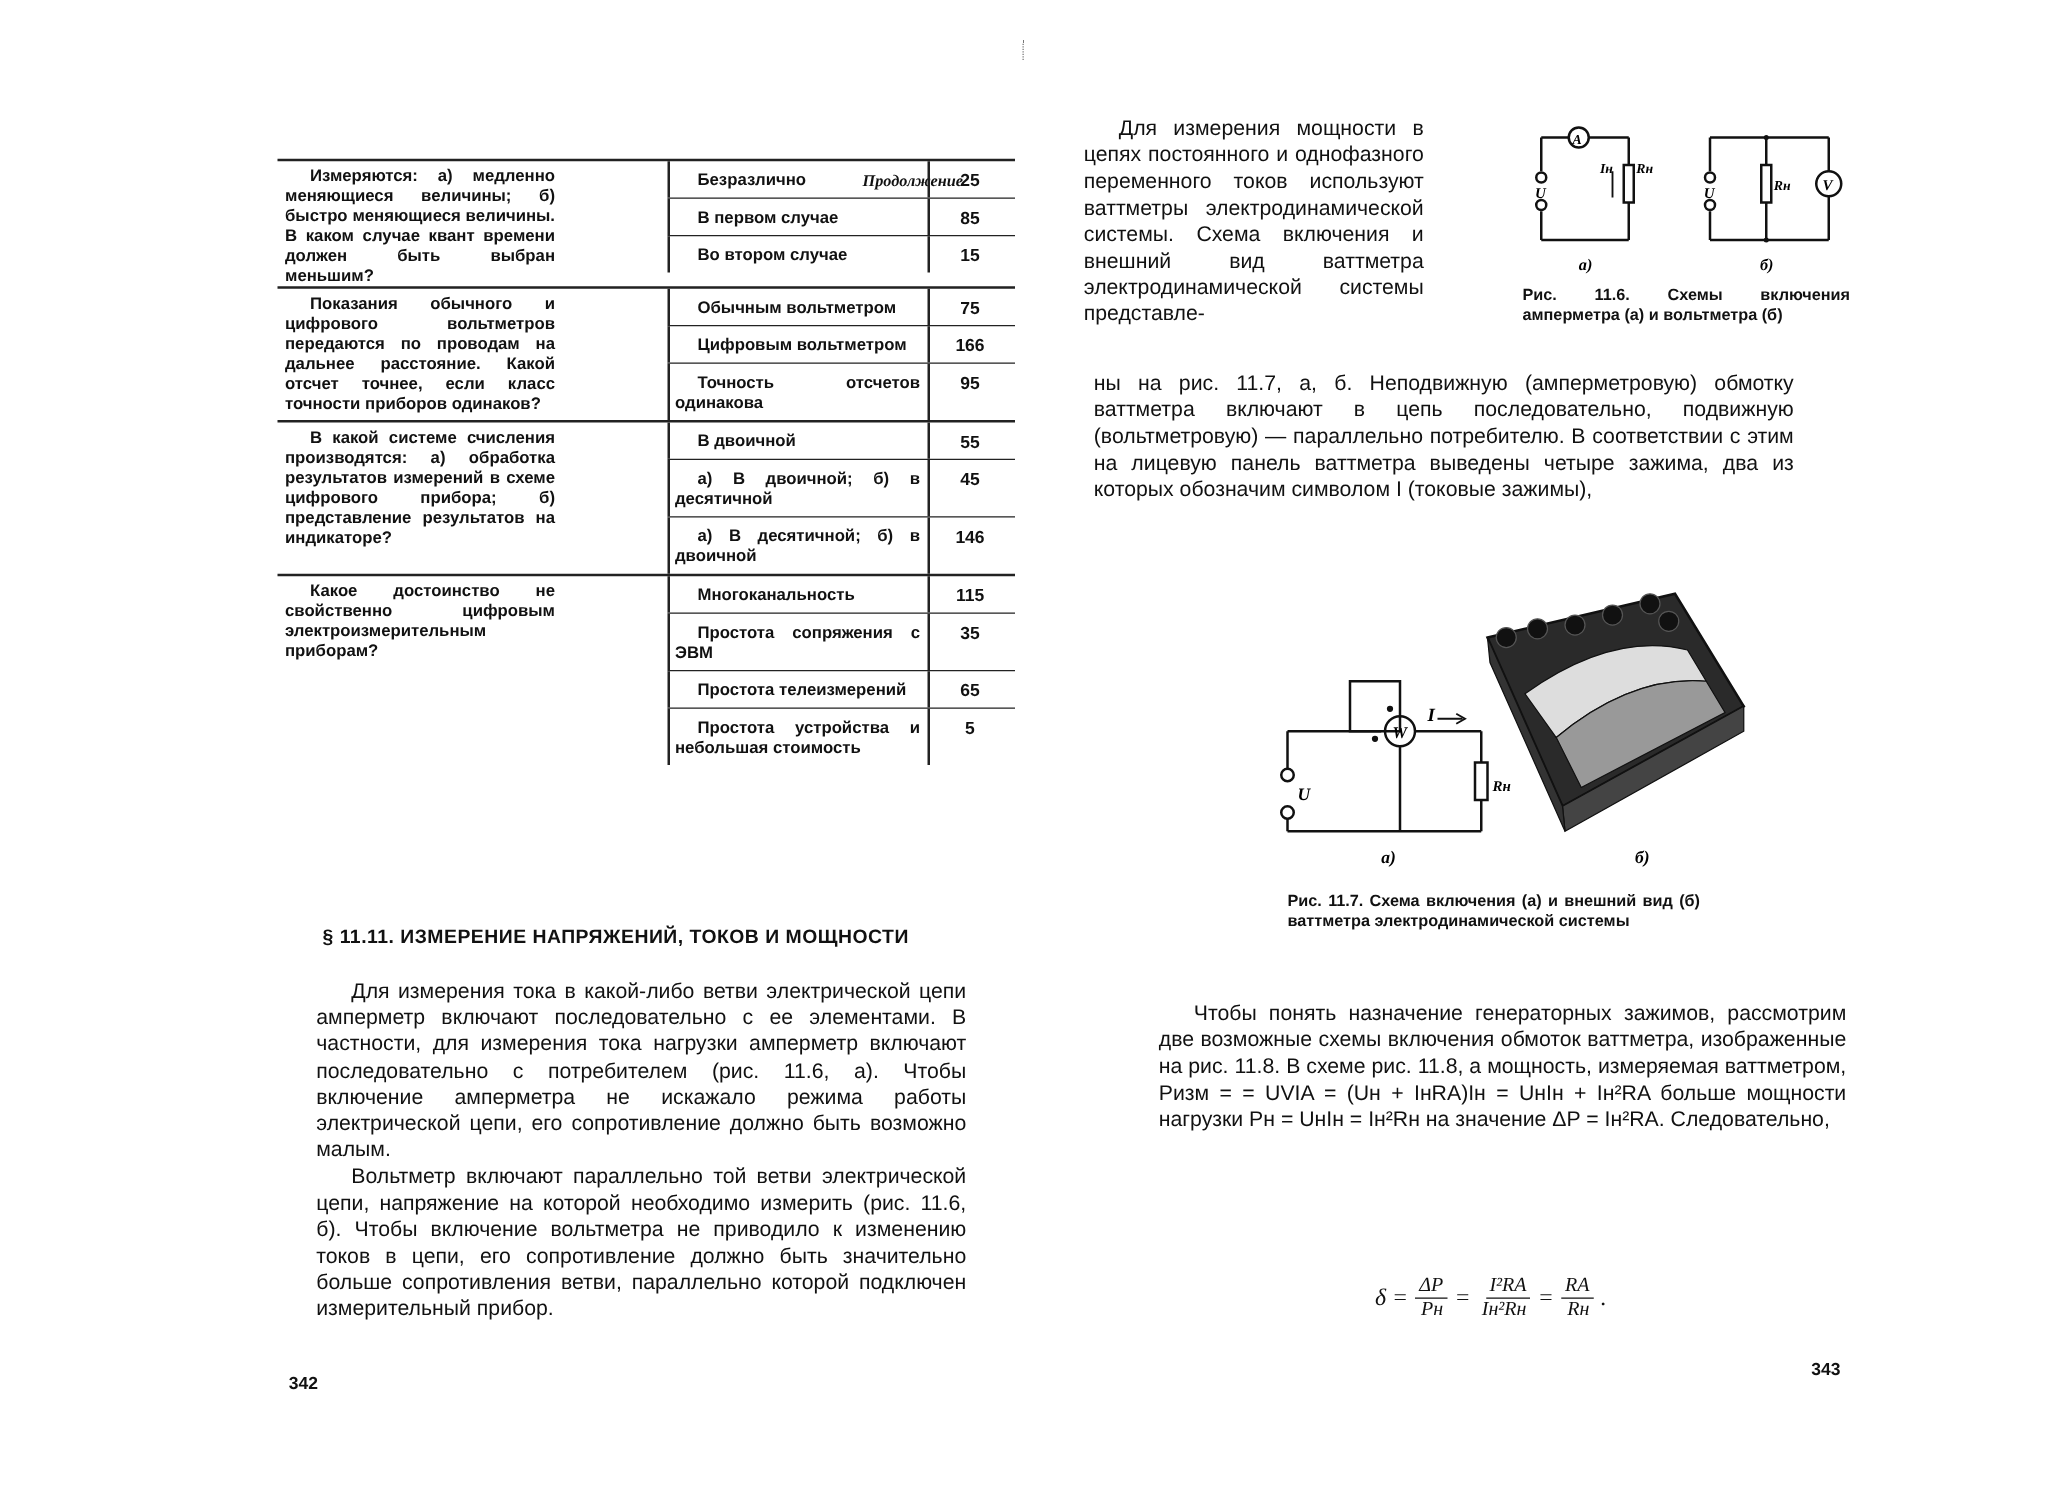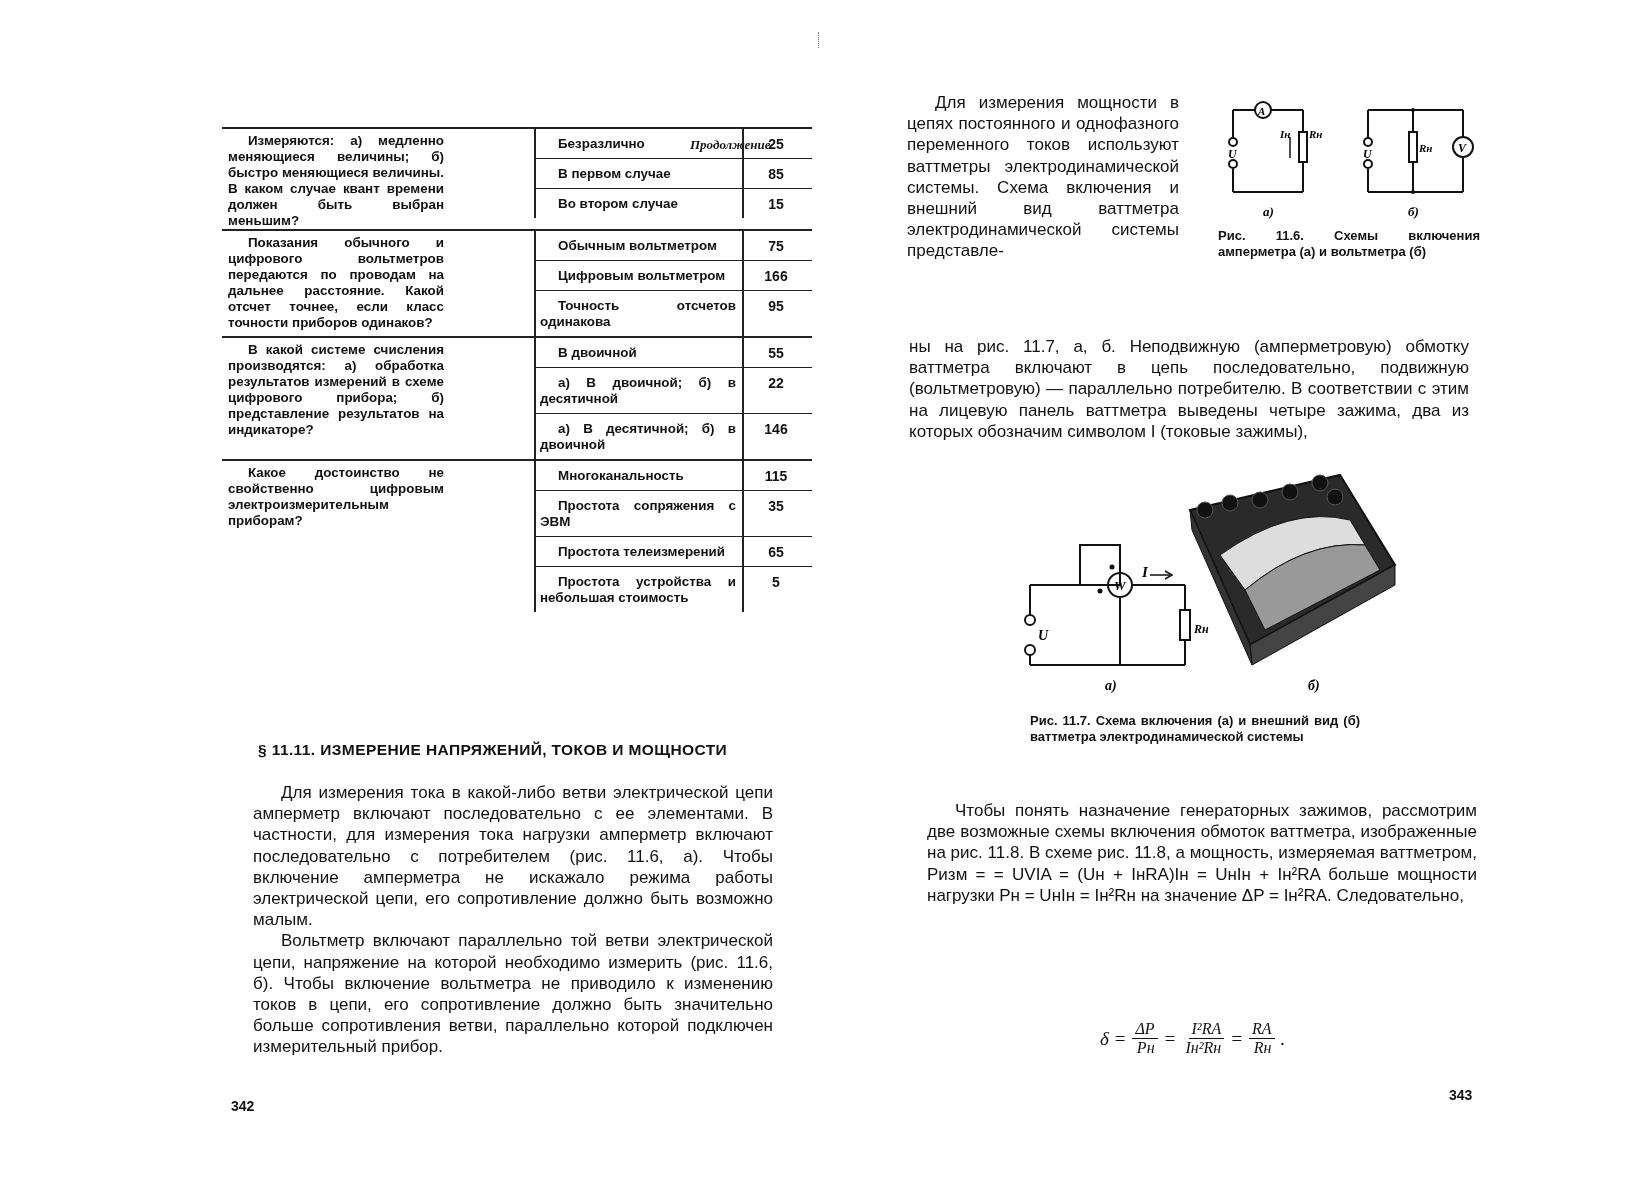--- a/index.html
+++ b/index.html
@@ -35,22 +35,22 @@
     font-weight: bold; line-height: 19px; letter-spacing: 0.4px; }
   .body-text { position: absolute; font-family: "Liberation Sans", sans-serif; font-size: 17px;
     line-height: 21.2px; text-align: justify; }
   .body-text p { margin: 0; text-indent: 28px; }
   .left-body { left: 253px; top: 782px; width: 520px; }
   .page-num { position: absolute; font-weight: bold; font-size: 14px; }
   .pn-left { left: 231px; top: 1098px; }
   .pn-right { left: 1449px; top: 1087px; }
 
   
-  .r-intro { left: 867px; top: 92px; width: 272px; margin-left: 40px; }
-  .r-cont { left: 909px; top: 296px; width: 560px; margin-top: 40px; }
+  .r-intro { left: 867px; top: 92px; width: 272px; }
+  .r-cont { left: 875px; top: 296px; width: 560px; }
   .r-after { left: 927px; top: 800px; width: 550px; }
   .spaced { letter-spacing: 4px; font-weight: bold; }
   .fig-caption { position: absolute; font-size: 13px; font-weight: bold; line-height: 16px; text-align: justify; }
   .cap-116 { left: 1218px; top: 228px; width: 262px; }
   .cap-117 { left: 1030px; top: 713px; width: 330px; }
   .formula { position: absolute; left: 1100px; top: 1020px; font-family: "Liberation Serif", serif;
     font-size: 19px; font-style: italic; display: flex; align-items: center; gap: 6px; }
   .frac { display: inline-flex; flex-direction: column; align-items: flex-end; font-size: 16px; }
   .frac .num { border-bottom: 1.5px solid #111; padding: 0 3px; }
   .frac .den { padding: 0 3px; }
@@ -99,21 +99,21 @@
       </div>
       <div class="qgroup qrow">
         <div class="qcell-question">В какой системе счисления производятся: а) обработка результатов измерений в схеме цифрового прибора; б) представление результатов на индикаторе?</div>
         <div class="answers">
           <div class="arow">
             <div class="atext">В двоичной</div>
             <div class="anum">55</div>
           </div>
           <div class="arow">
             <div class="atext">а) В двоичной; б) в десятичной</div>
-            <div class="anum">22</div>
+            <div class="anum">45</div>
           </div>
           <div class="arow">
             <div class="atext">а) В десятичной; б) в двоичной</div>
             <div class="anum">146</div>
           </div>
         </div>
       </div>
       <div class="qgroup qrow">
         <div class="qcell-question">Какое достоинство не свойственно цифровым электроизмерительным приборам?</div>
         <div class="answers">

